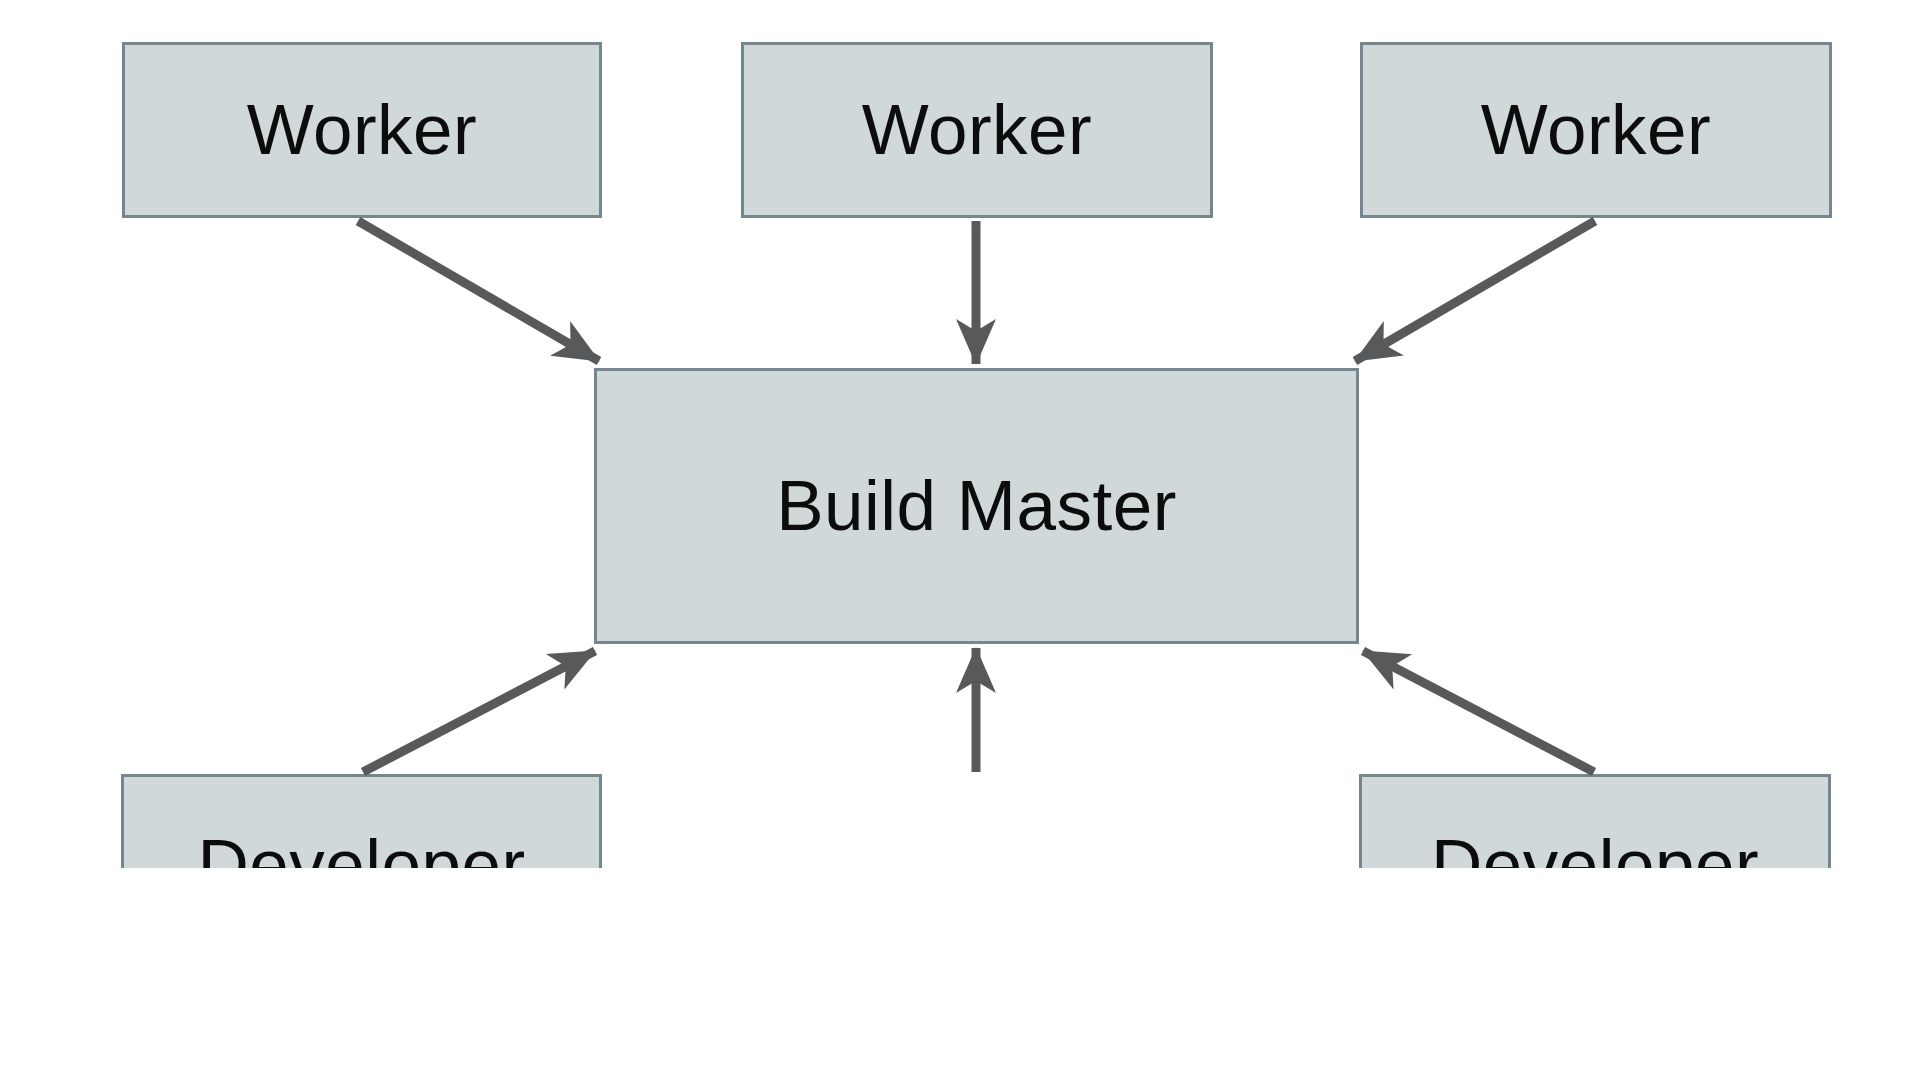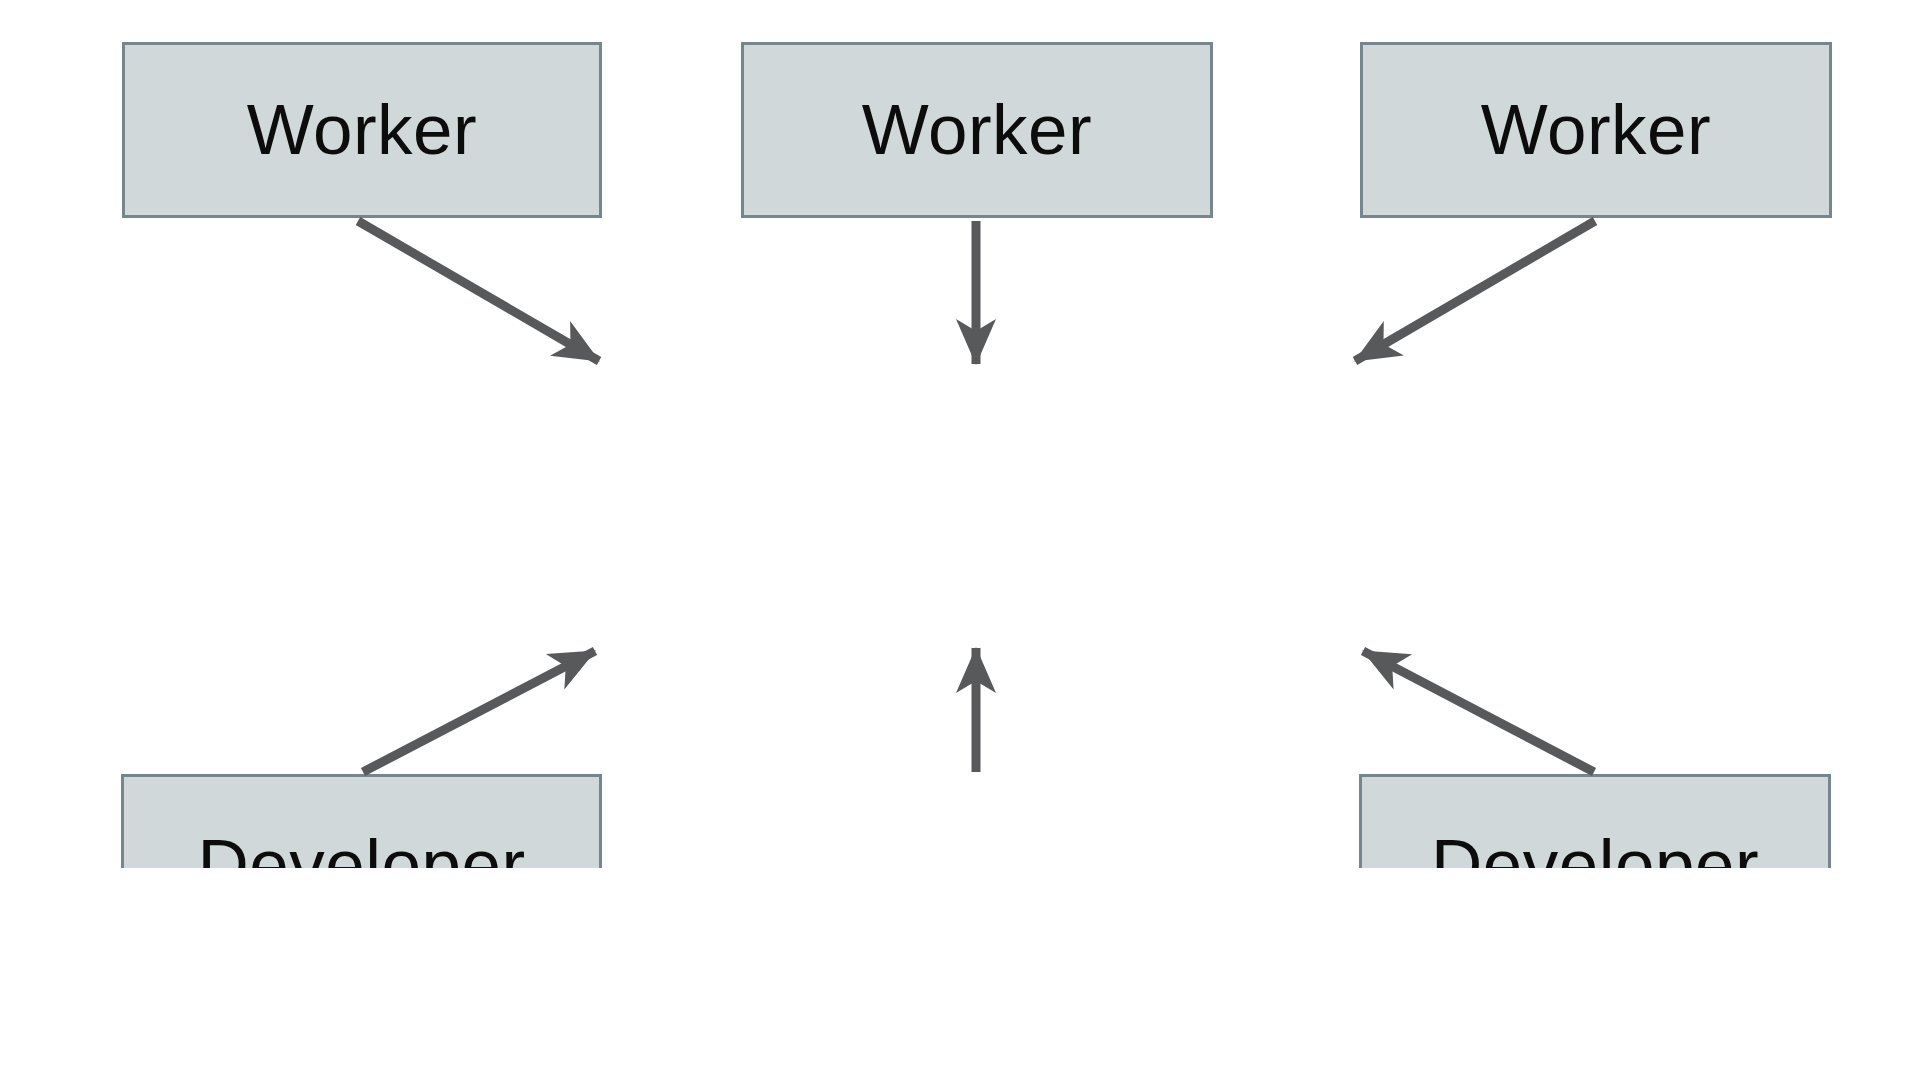--- a/index.html
+++ b/index.html
@@ -67,20 +67,23 @@
   <div class="node n-worker-1">
     <span class="label">Worker</span>
   </div>
   <div class="node n-worker-2">
     <span class="label">Worker</span>
   </div>
   <div class="node n-worker-3">
     <span class="label">Worker</span>
   </div>
 
+  <div class="node n-build-master">
+    <span class="label">Build Master</span>
+  </div>
 
   <div class="node n-dev-ws-1">
     <span class="label">Developer workstation</span>
   </div>
   <div class="node n-dev-ws-2">
     <span class="label">Developer workstation</span>
   </div>
 
   <svg class="arrows" viewBox="0 0 1910 1090" xmlns="http://www.w3.org/2000/svg">
     <defs>

